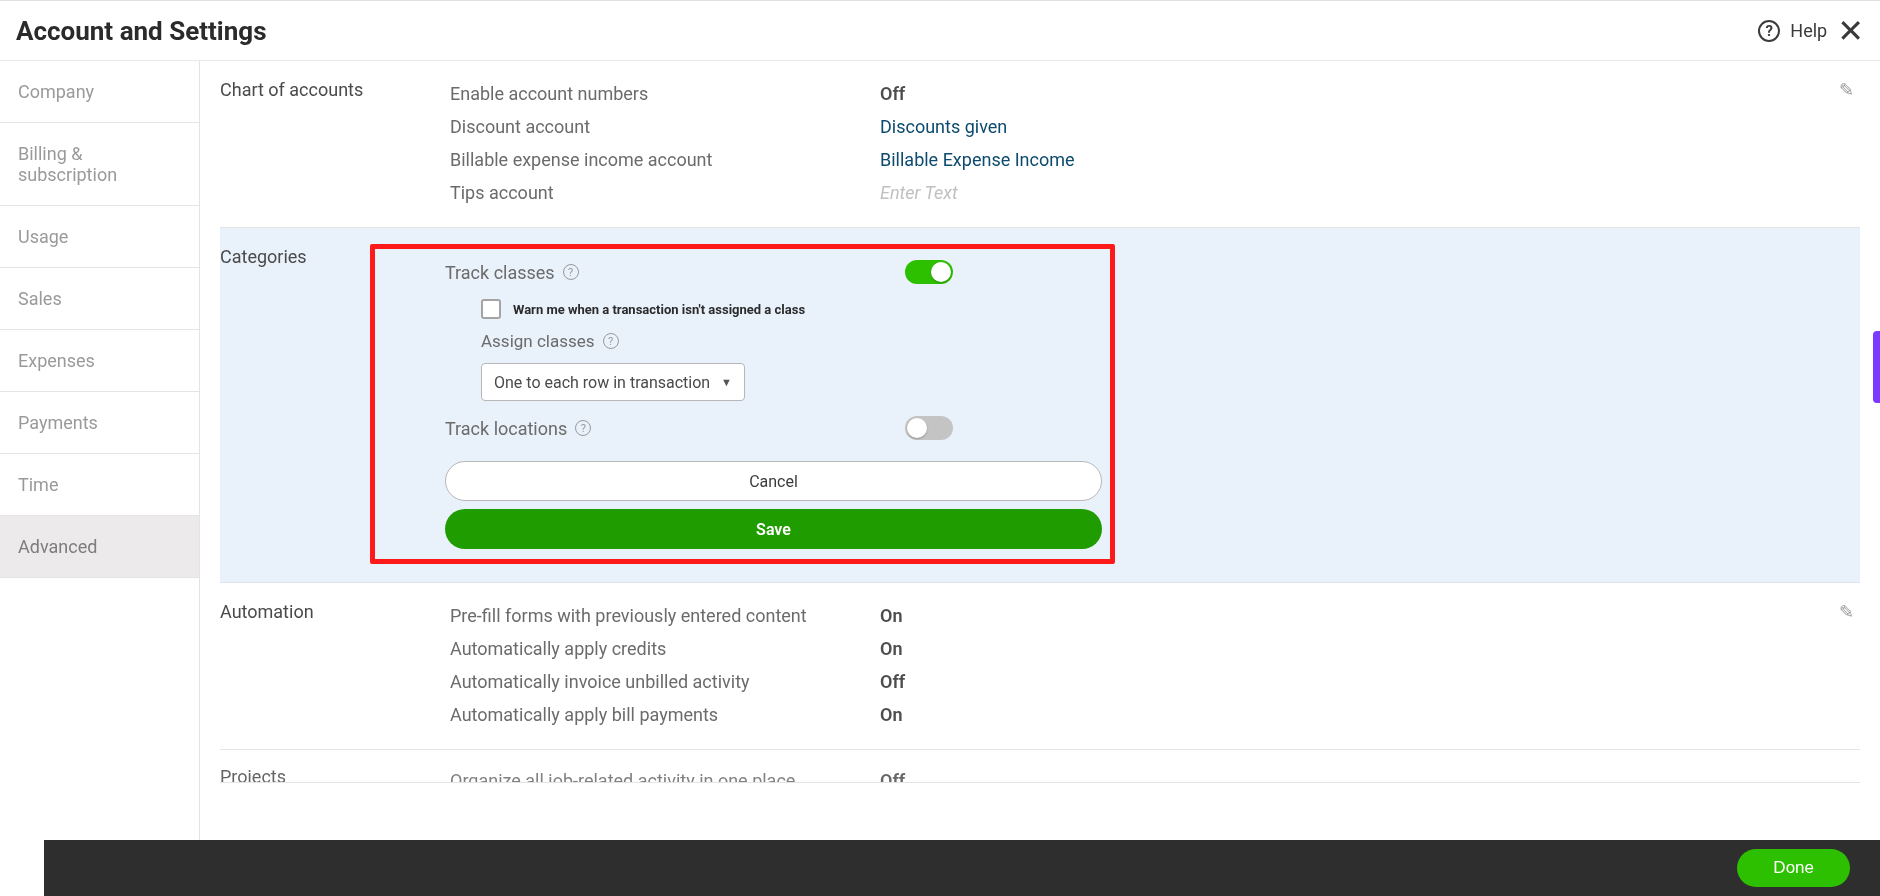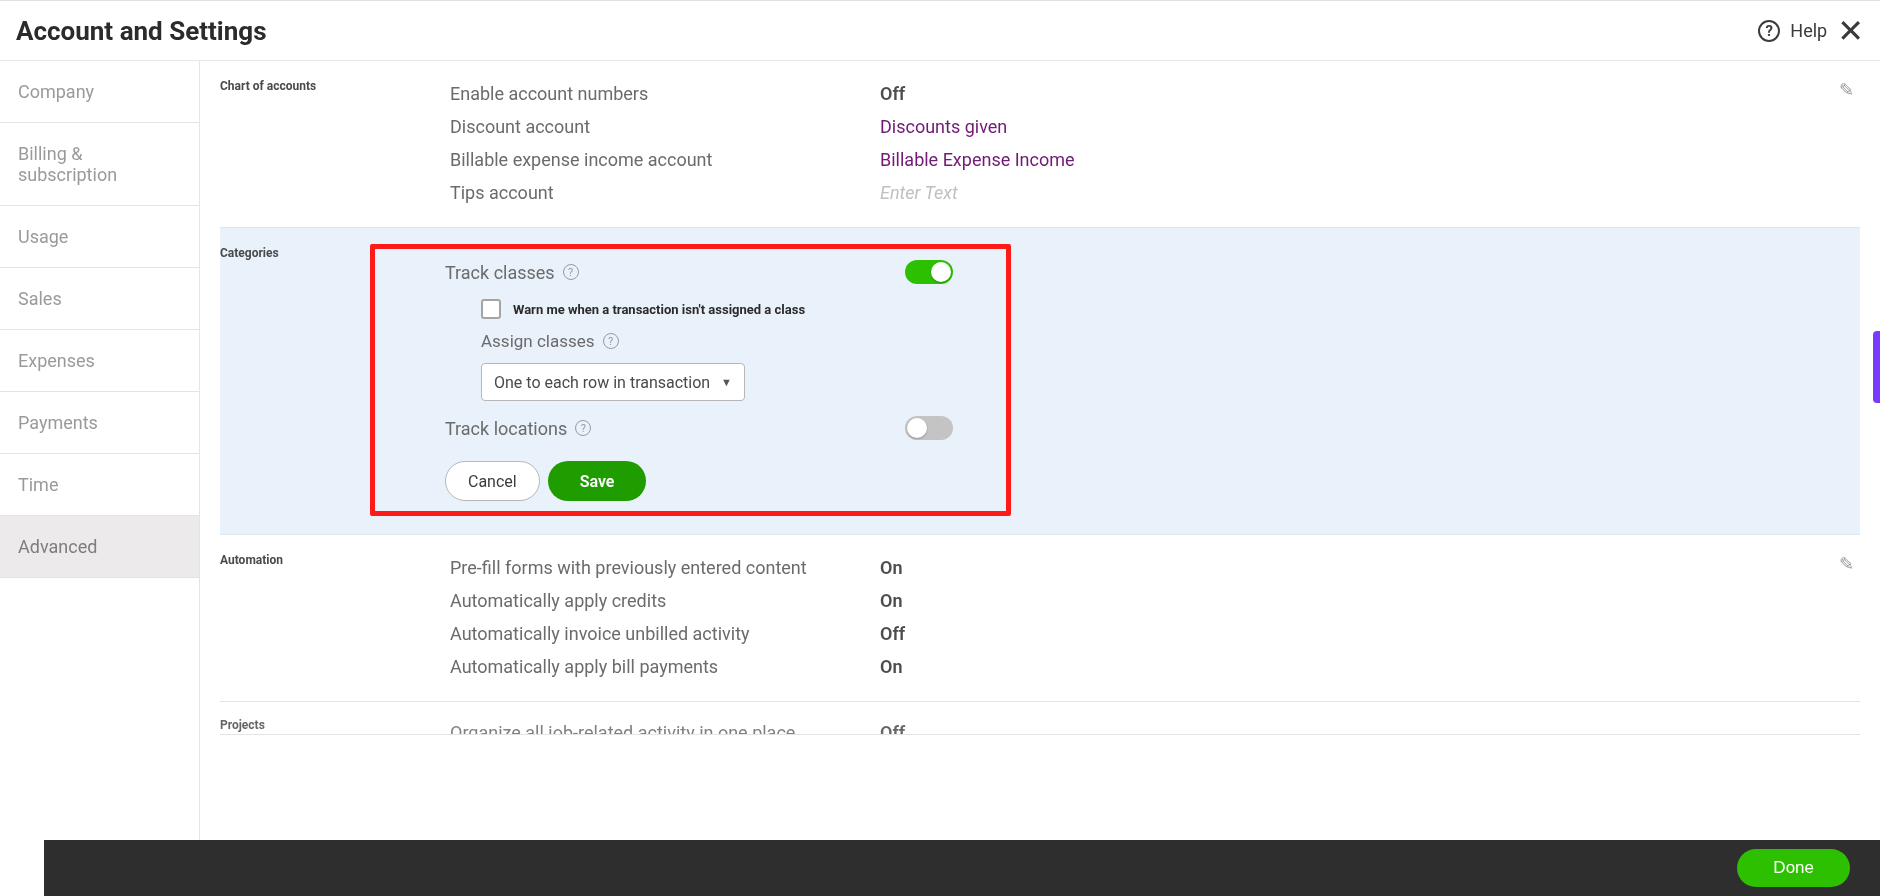--- a/index.html
+++ b/index.html
@@ -10,43 +10,43 @@
   .help-icon { width: 22px; height: 22px; border: 2.2px solid #3c3c3c; border-radius: 50%; position: relative; display: flex; align-items: center; justify-content: center; font-size: 15px; color: #3c3c3c; font-weight: 700; }
   .help-label { font-size: 18px; color: #3a3a3a; }
   .close-x { font-size: 32px; color: #3a3a3a; cursor: pointer; font-weight: 400; line-height: 1; }
   .body { display: flex; height: 780px; border-top: 1px solid #e8e8e8; }
   .sidebar { width: 200px; flex-shrink: 0; border-right: 1px solid #e4e4e4; background: #fff; }
   .sidebar-item { padding: 20px 18px; font-size: 18px; color: #9a9a9a; border-bottom: 1px solid #e4e4e4; cursor: pointer; }
   .sidebar-item.active { background: #eceaea; color: #7d7d7d; }
   .main { flex: 1; overflow: hidden; position: relative; }
   .scroll-area { height: 100%; overflow-y: hidden; padding: 0 20px 0 20px; }
   .section { display: flex; border-bottom: 1px solid #e4e4e4; padding: 16px 0 18px 0; position: relative; }
-  .sec-title { width: 230px; flex-shrink: 0; font-size: 12px; color: #4a4a4a; font-weight: 700; padding-top: 2px; }
+  .sec-title { width: 230px; flex-shrink: 0; font-size: 18px; color: #4a4a4a; font-weight: 400; padding-top: 2px; }
   .sec-body { flex: 1; }
   .row { display: flex; padding: 6px 0; align-items: flex-start; }
   .row-label { width: 430px; font-size: 18px; color: #6b6b6b; }
-  .row-value { font-size: 18px; color: #701a75; font-weight: 600; }
+  .row-value { font-size: 18px; color: #0c4a6e; font-weight: 600; }
   .row-value.placeholder { color: #c0c0c0; font-style: italic; font-weight: 400; }
   .row-value.softbold { font-weight: 600; color: #4d4d4d; }
   .pencil { position: absolute; right: 6px; top: 18px; color: #9a9a9a; font-size: 18px; cursor: pointer; }
   .section.highlight { background: #e9f1fb; border-bottom: 1px solid #dbe6f2; }
-  .redbox { border: 5px solid #ff1a1a; border-radius: 2px; padding: 8px 8px 10px 70px; margin-left: -80px; width: 641px; position: relative; }
+  .redbox { border: 5px solid #ff1a1a; border-radius: 2px; padding: 8px 8px 10px 70px; margin-left: -80px; width: 745px; position: relative; }
   .toggle { width: 48px; height: 24px; border-radius: 12px; position: relative; display: inline-block; }
   .toggle.on { background: #2dc000; }
   .toggle.off { background: #c4c4c4; }
   .toggle .knob { position: absolute; width: 20px; height: 20px; border-radius: 50%; background: #fff; top: 2px; box-shadow: 0 1px 2px rgba(0,0,0,0.25); }
   .toggle.on .knob { right: 2px; }
   .toggle.off .knob { left: 2px; }
   .q-icon { display: inline-flex; width: 16px; height: 16px; border: 1.5px solid #9a9a9a; border-radius: 50%; font-size: 11px; color: #9a9a9a; align-items: center; justify-content: center; cursor: pointer; margin-left: 8px; }
   .checkbox { width: 20px; height: 20px; border: 2px solid #a4a4a4; border-radius: 3px; background: #fff; display: inline-block; flex-shrink: 0; }
   .check-row { display: flex; align-items: center; gap: 12px; margin: 12px 0 12px 36px; font-size: 13px; font-weight: 700; color: #2b2b2b; }
   .sub-label { margin-left: 36px; font-size: 17px; color: #6b6b6b; display: flex; align-items: center; }
   .select { margin: 12px 0 12px 36px; width: 264px; height: 38px; border: 1px solid #b7b7b7; border-radius: 4px; background: #fff; display: flex; align-items: center; justify-content: space-between; padding: 0 12px; font-size: 16px; color: #4a4a4a; cursor: pointer; }
   .select .caret { font-size: 11px; color: #555; }
-  .btn-row { display: flex; gap: 8px; margin-top: 18px; }
+  .btn-row { display: flex; gap: 8px; margin-top: 18px; flex-direction: column; }
   .btn { height: 40px; padding: 0 22px; border-radius: 20px; font-size: 16px; display: flex; align-items: center; justify-content: center; cursor: pointer; }
   .btn-cancel { border: 1px solid #b7b7b7; background: #fff; color: #3b3b3b; }
   .btn-save { background: #1f9d00; color: #fff; font-weight: 600; border: none; padding: 0 32px; }
   .toggle-slot { position: absolute; left: 460px; }
   .track-row { position: relative; display: flex; align-items: center; height: 30px; }
   .footer { position: absolute; bottom: 0; left: 0; right: 0; height: 56px; background: #2e2e2e; display: flex; align-items: center; justify-content: flex-end; padding: 0 30px; margin-left: 44px; }
   .done-btn { background: #2dc000; color: #fff; border: none; border-radius: 20px; height: 38px; padding: 0 36px; font-size: 17px; font-weight: 500; cursor: pointer; }
   .partial-bottom .row-label, .partial-bottom .sec-title, .partial-bottom .row-value { opacity: 0.85; }
   .section.cut { overflow: hidden; max-height: 24px; padding-top: 14px; }
   .right-accent { position: absolute; right: 0; top: 270px; width: 7px; height: 72px; background: #7b3aff; border-radius: 4px 0 0 4px; }

